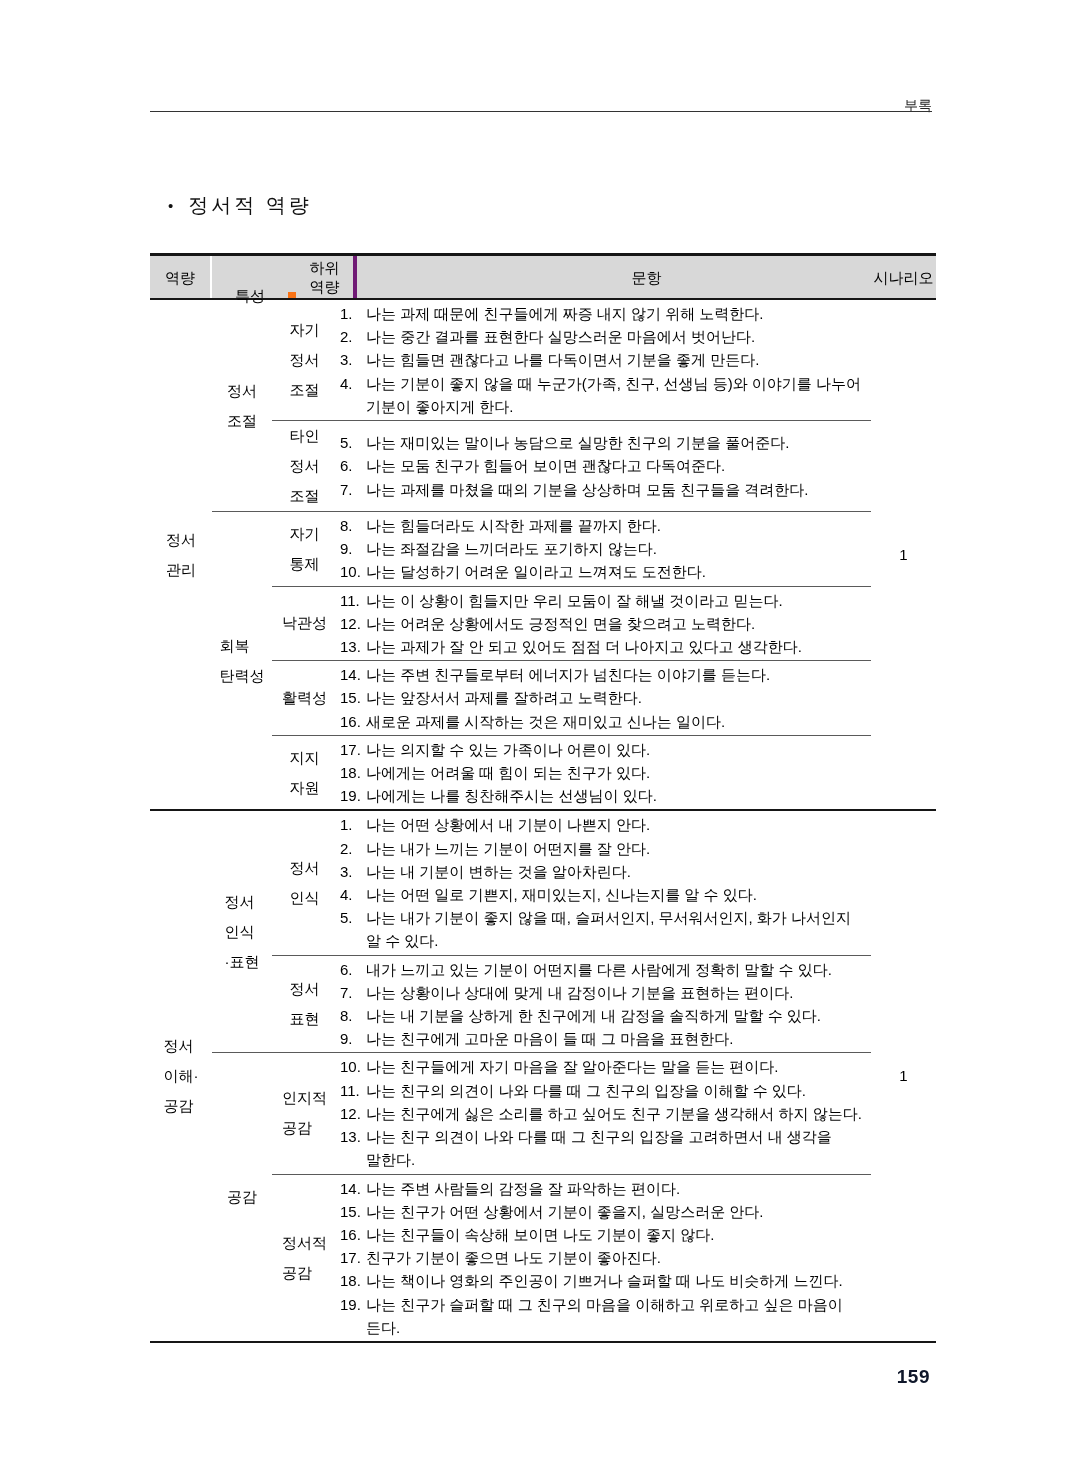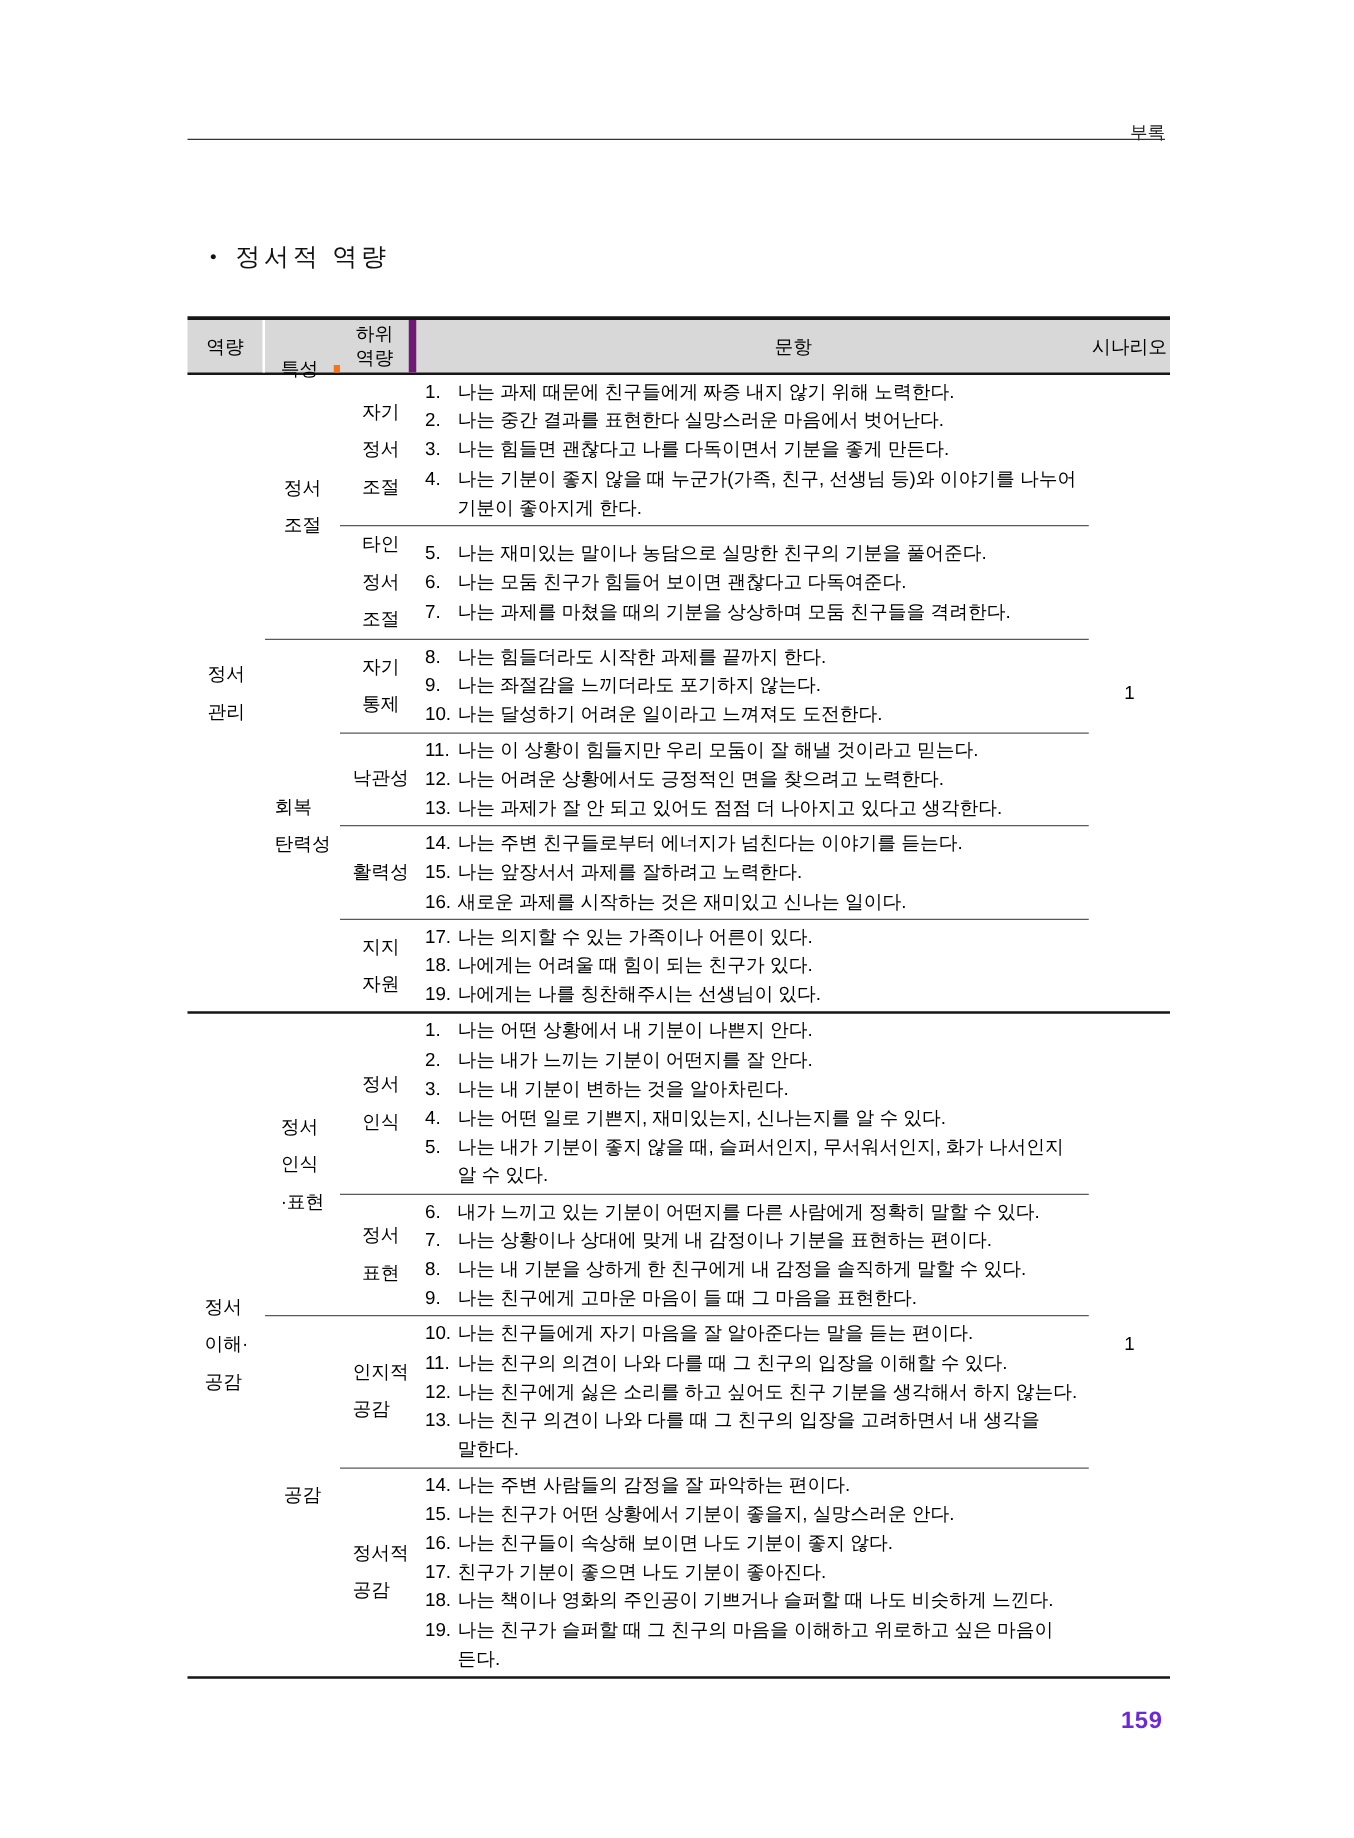--- a/index.html
+++ b/index.html
@@ -30,22 +30,22 @@
   }
   .thead {
     position:relative; display:flex; align-items:stretch; height:44px;
     background:#d8d8d8; border-bottom:2.5px solid #161616;
   }
   .th {
     display:flex; align-items:center; justify-content:center;
     text-align:center; white-space:pre-line; line-height:19px;
   }
   .th-comp { width:62px; border-right:2px solid #ffffff; }
-  .th-trait { width:60px; border-right:5px solid #f97316;margin-top:36px; }
-  .th-sub { width:61px; border-right:6px solid #701a75; }
+  .th-trait { width:84px; border-right:8px solid #f97316;margin-top:36px; }
+  .th-sub { width:61px; border-right:4px solid #701a75; }
   .th-items { flex:1; }
   .th-scen { position:absolute; right:0; top:0; bottom:0; width:65px;
              display:flex; align-items:center; justify-content:center;margin-left:12px; }
   .tbody { display:flex; flex-direction:column; }
   .section { display:flex; align-items:stretch; }
   .section + .section { border-top:2.5px solid #161616; }
   .cell {
     display:flex; align-items:center; justify-content:center;
     text-align:left; white-space:pre; line-height:30px;
   }
@@ -61,21 +61,21 @@
   .sub + .sub { border-top:1px solid #5a5a5a; }
   .items {
     flex:1; padding:2px 0 2px 3px;
     display:flex; flex-direction:column; justify-content:center;
   }
   .item { display:flex; align-items:flex-start; line-height:23.2px; }
   .num { min-width:26px; flex:0 0 auto; }
   .txt { white-space:pre; }
   .page-number {
     position:absolute; top:1366px; left:150px; width:780px;
-    text-align:right; font-size:19px; font-weight:700; letter-spacing:0.5px; color:#6d28d9;
+    text-align:right; font-size:19px; font-weight:700; letter-spacing:0.5px; color:#0f172a;
   }
 </style>
 </head>
 <body>
 
 <div class="page">
 
   <div class="appendix-label">부록</div>
   <div class="top-rule"></div>
 

